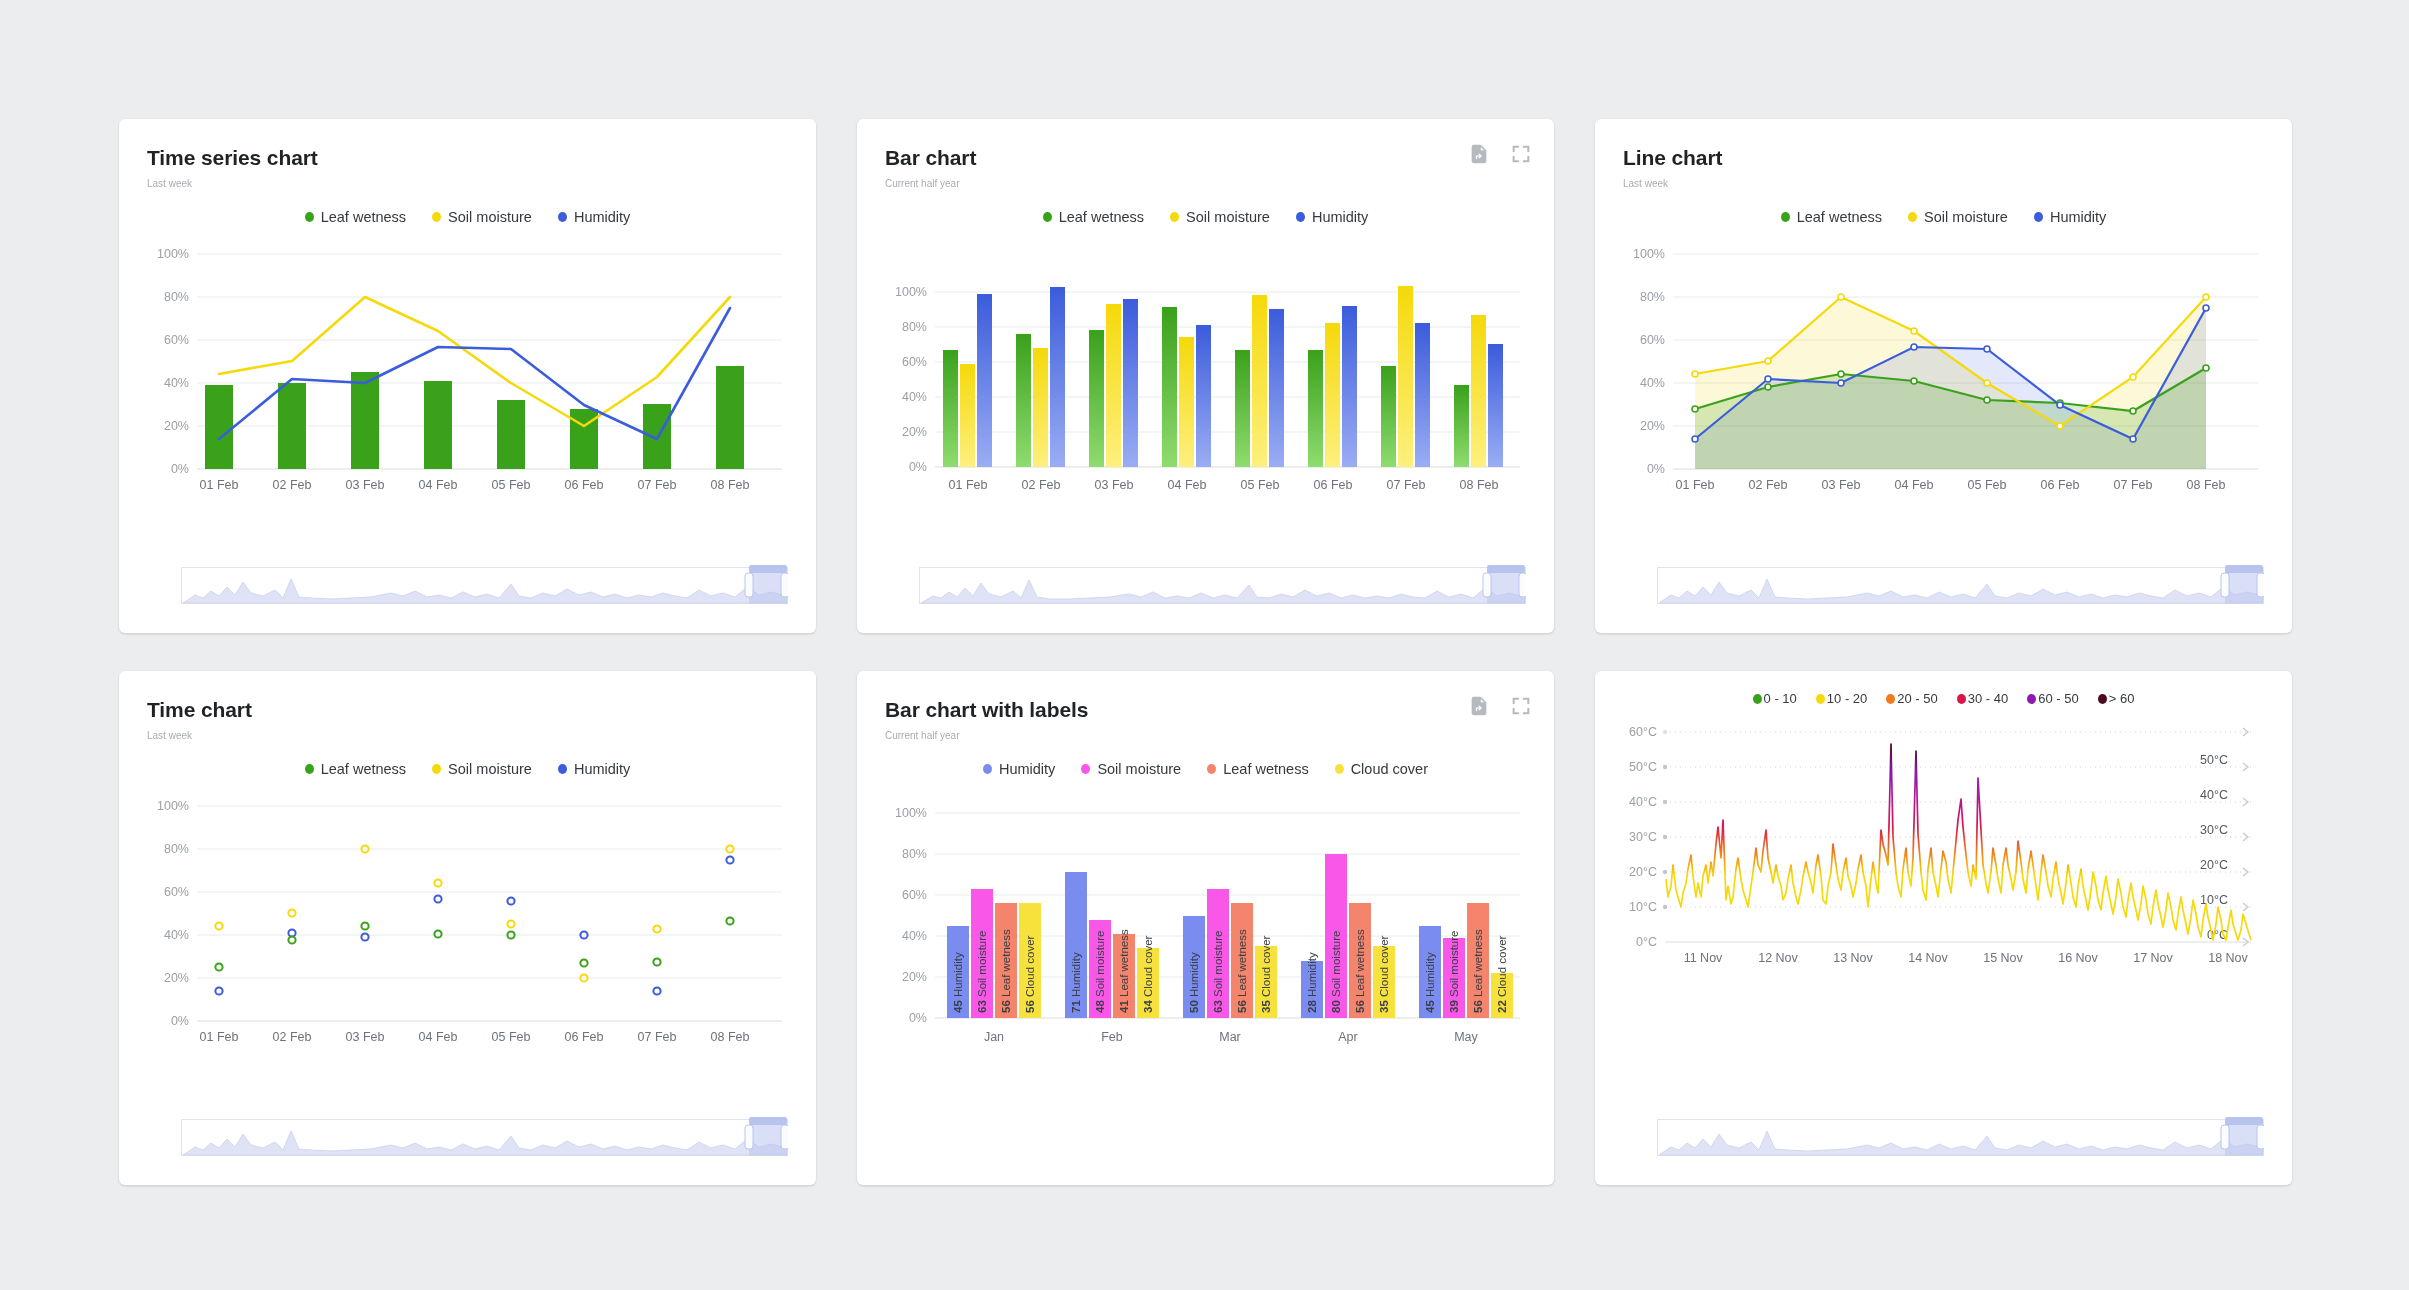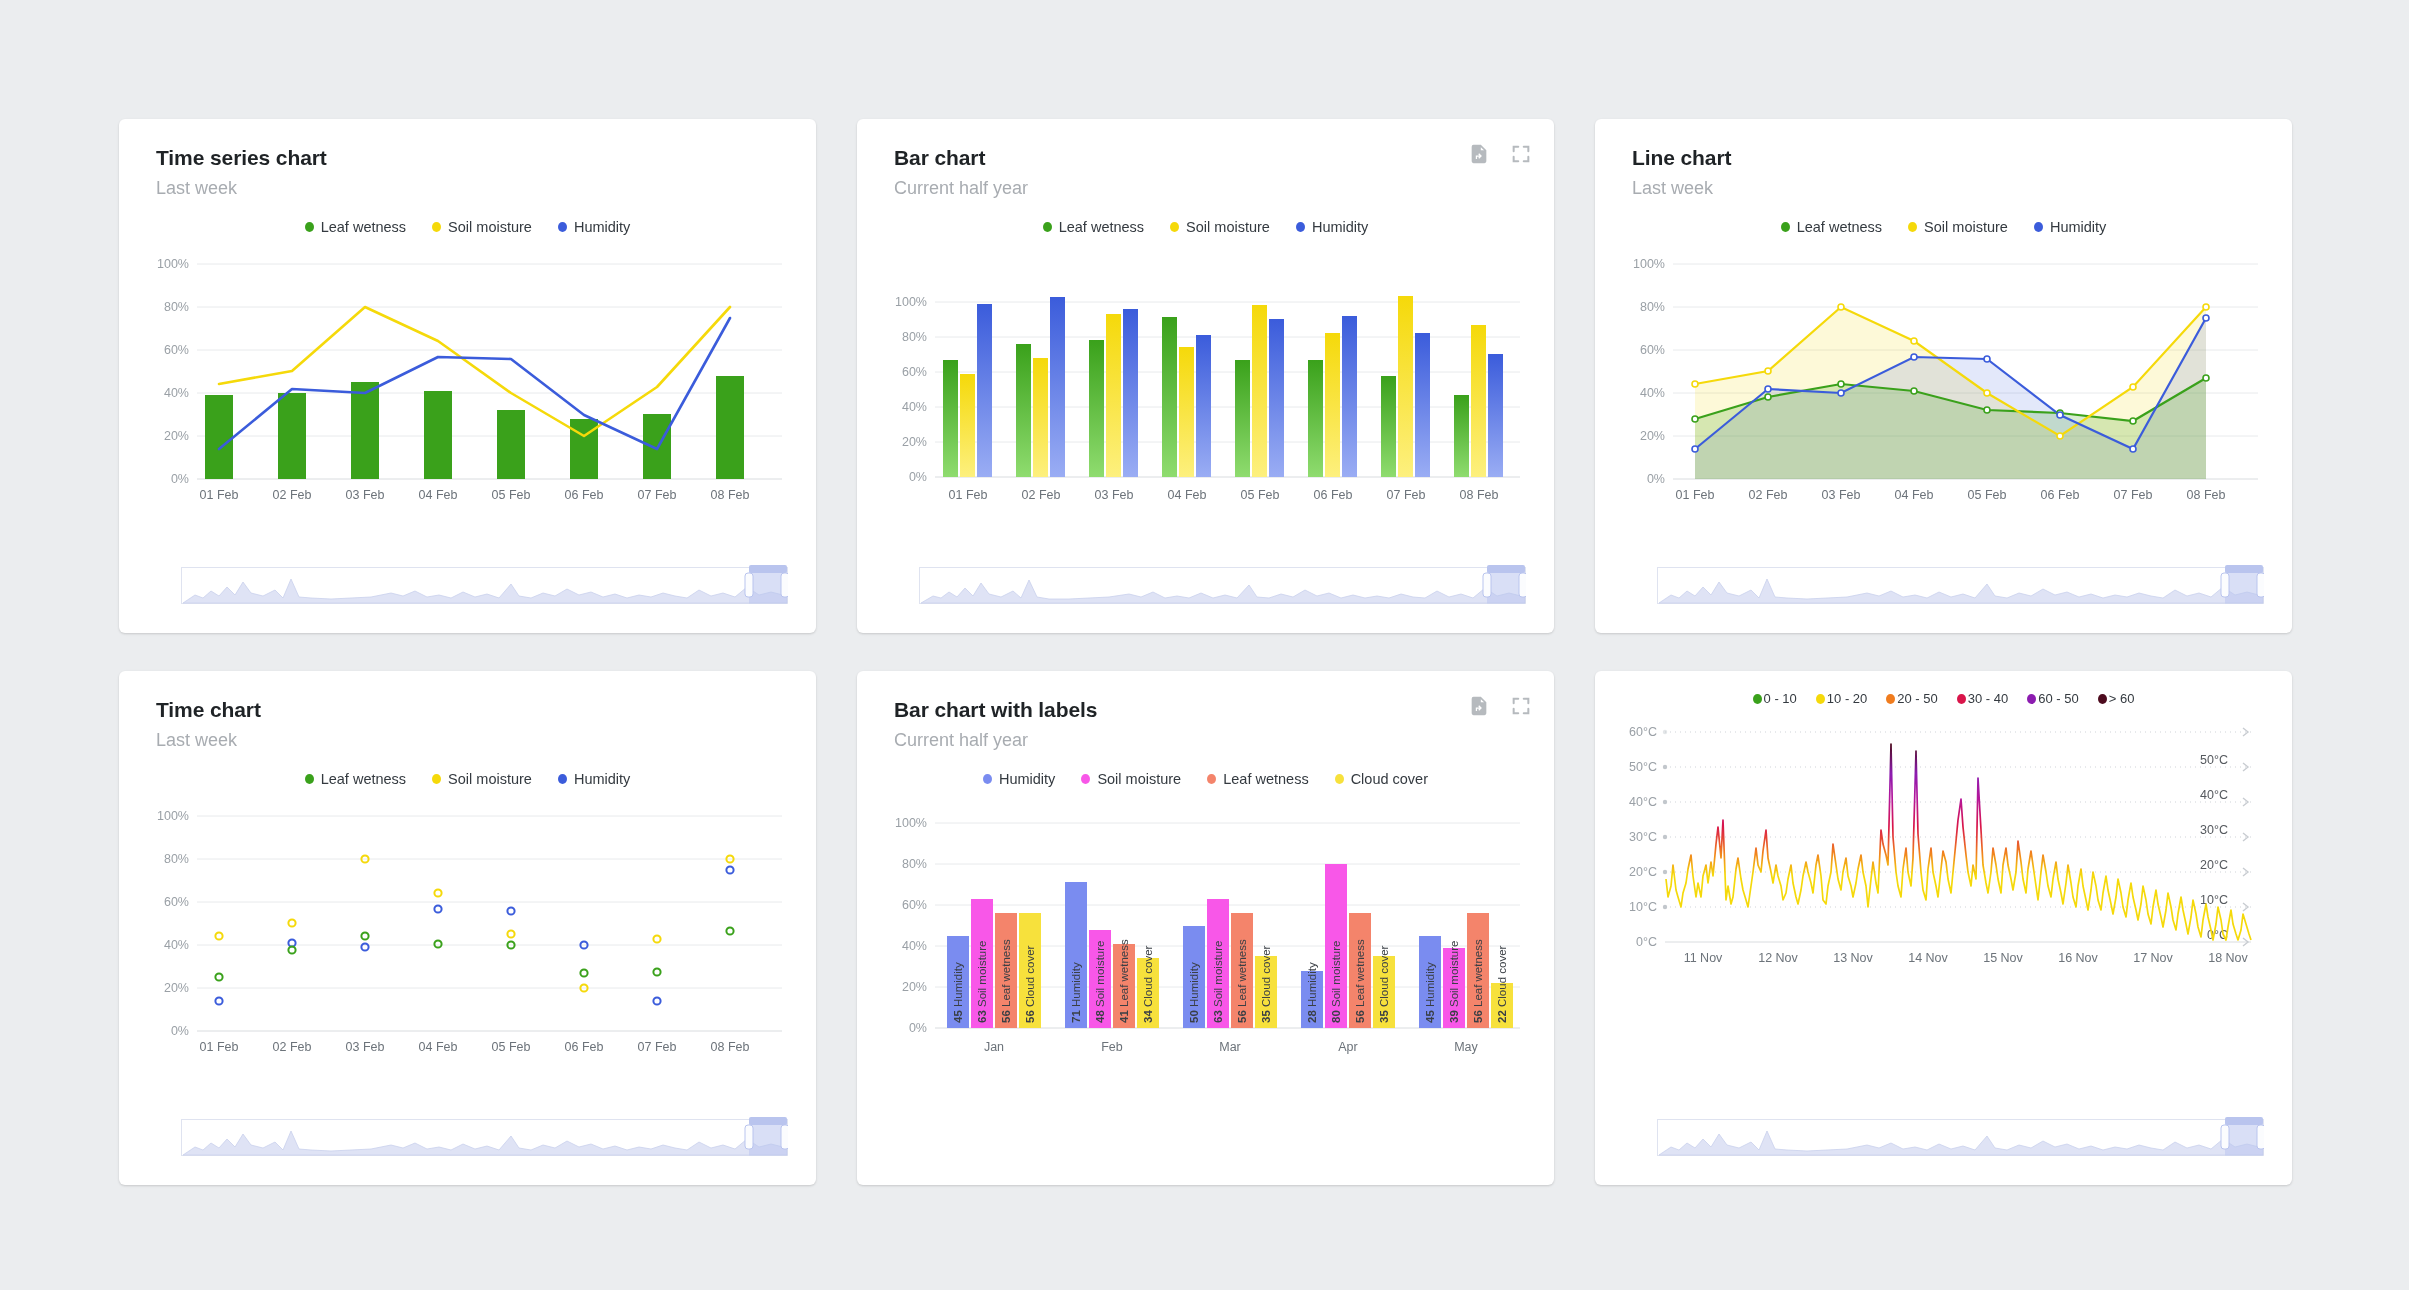--- a/index.html
+++ b/index.html
@@ -25,26 +25,26 @@
     column-gap: 41px;
     row-gap: 38px;
   }
   .card {
     background: #ffffff;
     border-radius: 6px;
     box-shadow: 0 1px 3px rgba(0,0,0,0.10), 0 1px 2px rgba(0,0,0,0.06);
     position: relative;
     overflow: hidden;
   }
-  .card-head { padding: 26px 28px 0 37px; position: relative; }
+  .card-head { padding: 26px 28px 0 28px; position: relative; }
   .card-title {
     font-size: 21px; font-weight: bold; color: #1f2326;
     letter-spacing: -0.1px; line-height: 1.2;
   }
-  .card-sub { font-size: 18px; color: #a8acb1; margin-top: 8px; }
+  .card-sub { font-size: 10px; color: #a8acb1; margin-top: 8px; }
   .card-tools {
     position: absolute; right: 22px; top: 24px;
     display: flex; gap: 20px; align-items: center;
   }
   .tool-icon { width: 22px; height: 22px; cursor: pointer; opacity: .72; }
   .tool-icon svg { display: block; }
 
   .legend {
     display: flex; justify-content: center; align-items: center;
     gap: 26px; margin-top: 20px; flex-wrap: wrap;

